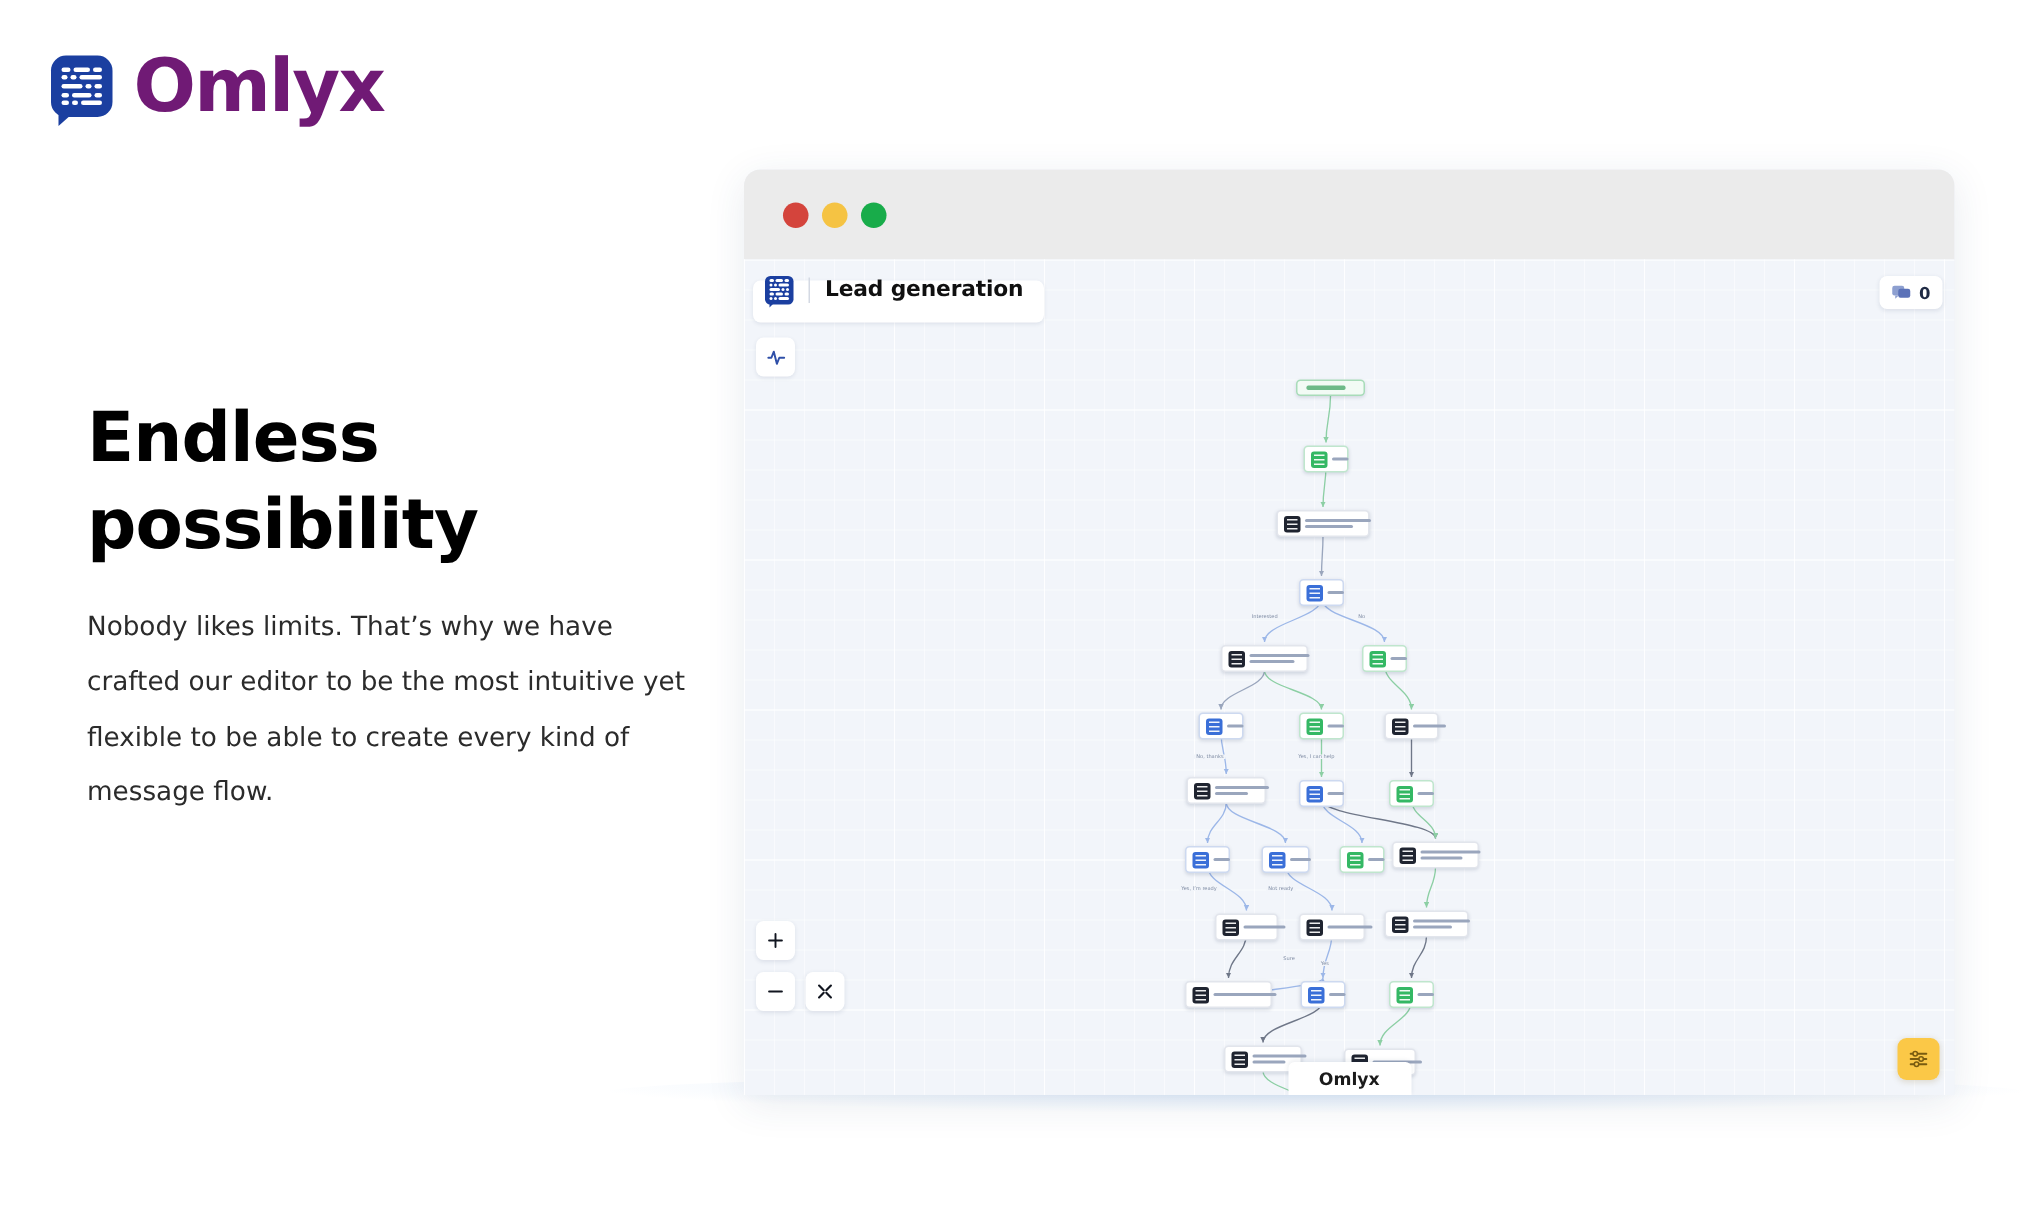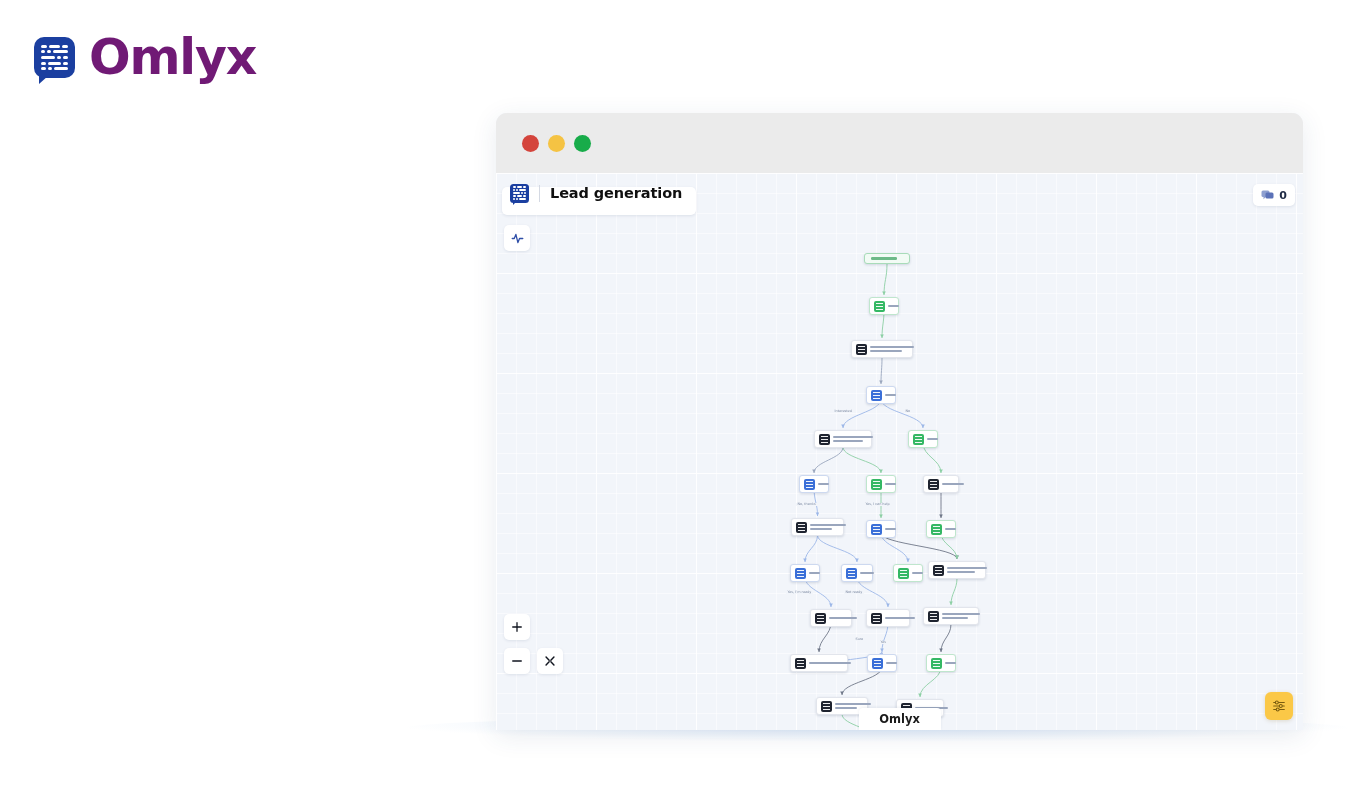--- a/index.html
+++ b/index.html
@@ -179,20 +179,22 @@
         <div class="lg-row">
             <i style="flex:3"></i>
             <i style="flex:3"></i>
             <i style="flex:9"></i>
           </div>
       </div>
     </div>
     <div class="logo-text">Omlyx</div>
   </div>
 
+  <h1 class="hero-title">Endless possibility</h1>
+  <p class="hero-body">Nobody likes limits. That’s why we have crafted our editor to be the most intuitive yet flexible to be able to create every kind of message flow.</p>
 
   <div class="win-shadow"></div>
 
   <div class="window">
 
     <div class="titlebar">
       <div class="dot" style="background:#d4443c"></div>
       <div class="dot" style="background:#f5c343"></div>
       <div class="dot" style="background:#18ac4a"></div>
     </div>

